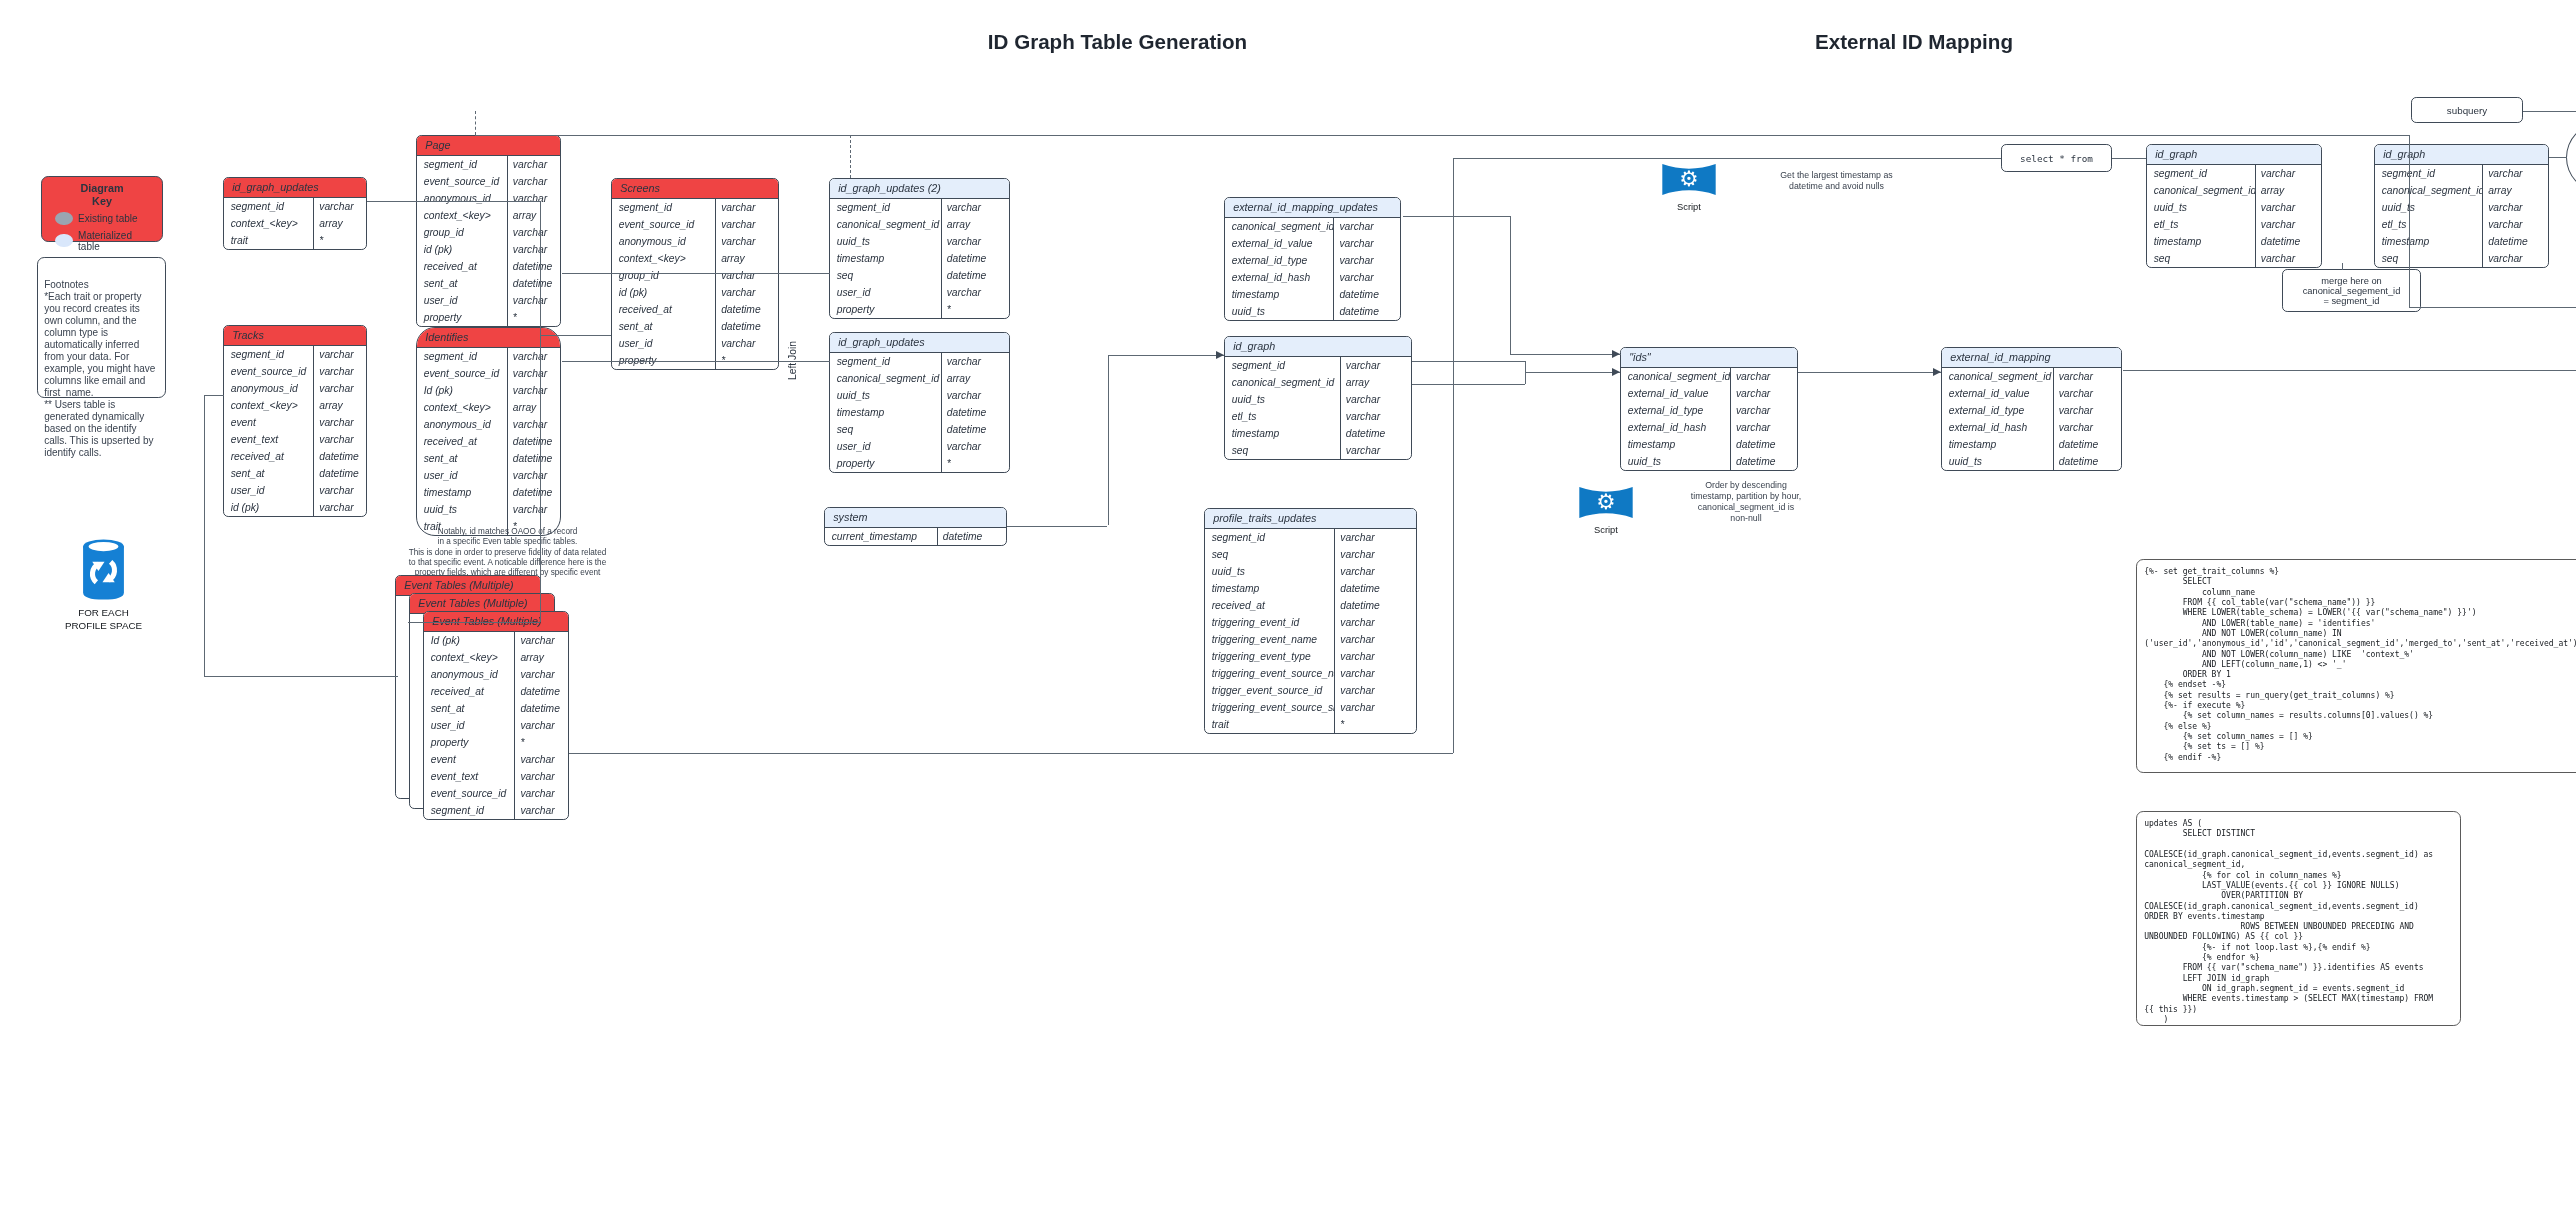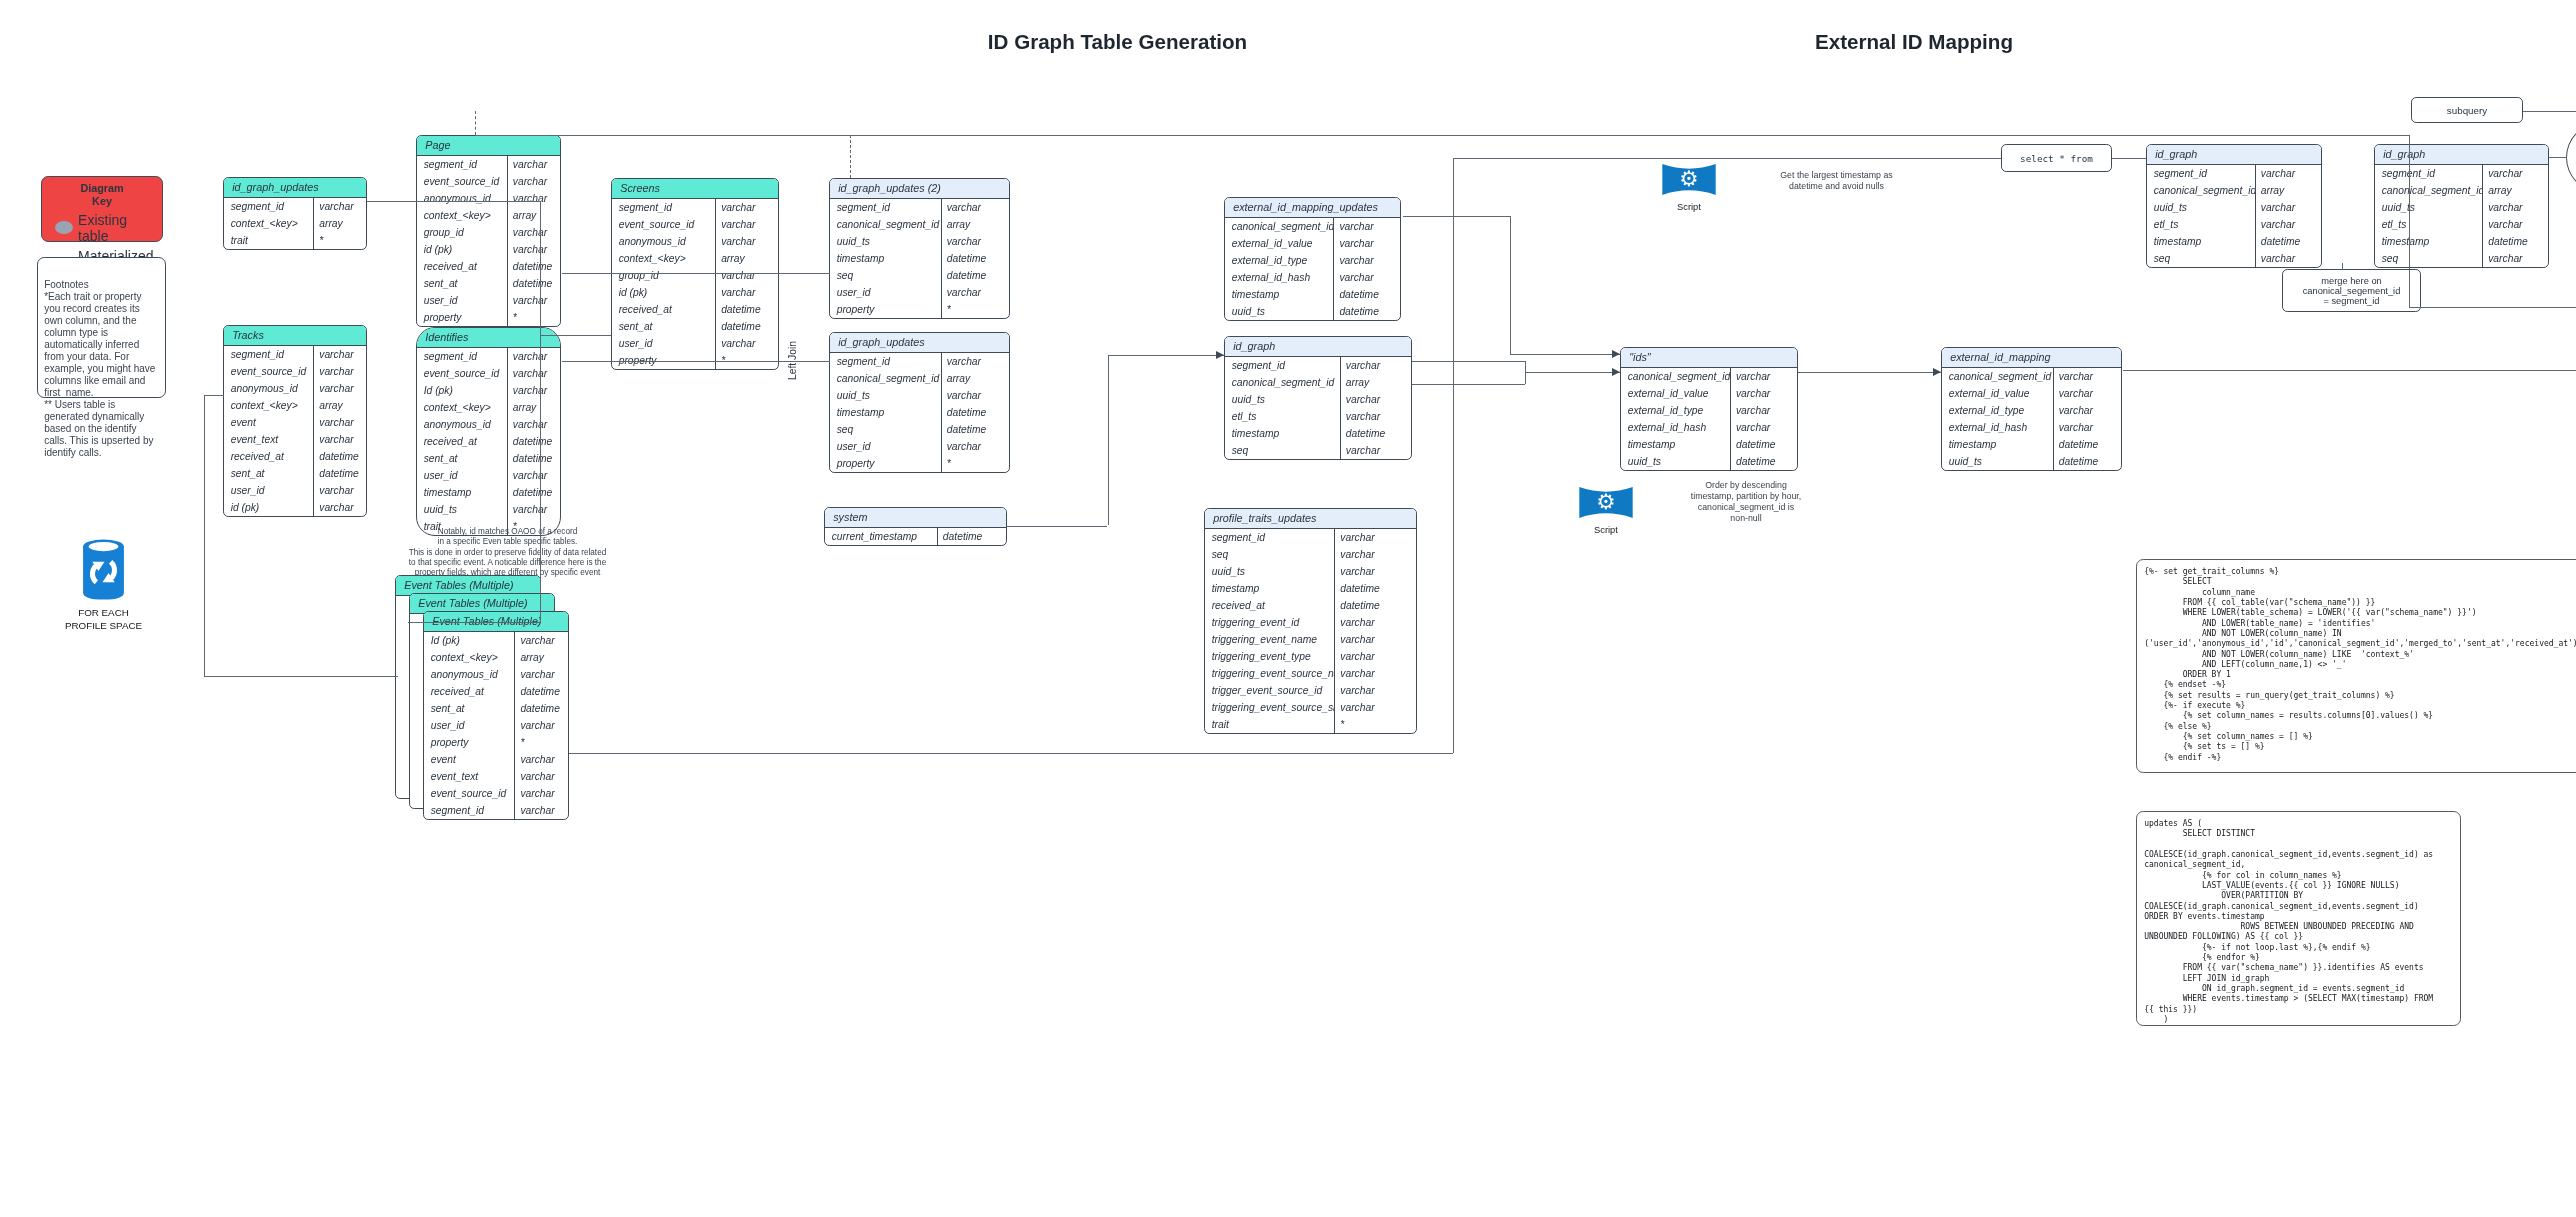--- a/index.html
+++ b/index.html
@@ -3,38 +3,38 @@
 <meta charset="utf-8">
 <style>
   html,body{margin:0;padding:0;background:#fff;font-family:"Liberation Sans",sans-serif;}
   .canvas{position:relative;width:3356px;height:1217px;background:#ffffff;overflow:hidden;}
 
   .section-title{position:absolute;font-size:20.6px;font-weight:bold;color:#1f2630;text-align:center;}
 
   
   .tbl{position:absolute;background:#fff;border:1px solid #3f4a57;border-radius:5.2px;box-sizing:border-box;font-style:italic;color:#2b3440;overflow:hidden;}
   .th{min-height:19.6px;display:flex;flex-direction:column;justify-content:center;padding:1px 0 1px 8.2px;font-size:10.8px;border-bottom:1px solid #3f4a57;box-sizing:border-box;}
-  .tbl.ex .th{background:#5eead4;}
+  .tbl.ex .th{background:#ef4444;}
   .tbl.mat .th{background:#e4eefb;}
   .tr{display:flex;height:17px;align-items:stretch;font-size:10.3px;}
   .td{display:flex;align-items:center;overflow:hidden;white-space:nowrap;}
   .td.n{flex:0 0 58%;padding-left:6.7px;}
   .td.t{flex:1;border-left:1px solid #3f4a57;padding-left:5.2px;}
 
   
   .box{position:absolute;border:1px solid #3f4a57;border-radius:5.2px;background:#fff;display:flex;align-items:center;justify-content:center;text-align:center;font-size:9.8px;color:#2b3440;box-sizing:border-box;white-space:pre-line;}
   .box.mono{font-family:"DejaVu Sans Mono",monospace;font-size:9.3px;}
   .note{position:absolute;color:#3a424e;text-align:center;white-space:pre-line;font-size:8.8px;line-height:1.25;}
   .code{position:absolute;border:1px solid #5a5a5a;border-radius:7.2px;background:#fff;font-family:"DejaVu Sans Mono",monospace;font-size:8px;line-height:10.3px;white-space:pre;padding:7.2px 7.2px;box-sizing:border-box;color:#14181d;}
   .ellipse{position:absolute;border:1px solid #3f4a57;border-radius:50%;background:#fff;display:flex;align-items:center;justify-content:center;font-size:10.3px;color:#2b3440;box-sizing:border-box;}
 
   
   .keybox{position:absolute;border:1px solid #3f4a57;border-radius:7.2px;background:#ef4444;box-sizing:border-box;padding:5.2px 6.2px;color:#2b3440;}
   .keybox .ktitle{font-weight:bold;font-size:10.8px;text-align:center;white-space:pre-line;line-height:1.15;}
-  .kitem{display:flex;align-items:center;margin-top:4.6px;font-size:14px;}
+  .kitem{display:flex;align-items:center;margin-top:4.6px;font-size:10px;}
   .kdot{width:17.5px;height:13.4px;border-radius:50%;margin:0 5.2px 0 7.2px;flex:0 0 auto;}
   .kdot.exist{background:#9aa5b1;}
   .kdot.matl{background:#d9e7fb;}
   .footnotes{position:absolute;border:1px solid #3f4a57;border-radius:7.2px;background:#fff;box-sizing:border-box;padding:20.6px 5.2px 5.2px 6.2px;font-size:10px;line-height:1.2;color:#3a4350;white-space:pre-line;}
 
   
   .hl,.vl{position:absolute;background:#5d6873;}
   .hl{height:1px;} .vl{width:1px;}
   .vd{position:absolute;width:0;border-left:1px dashed #5d6873;}
   .ar{position:absolute;width:0;height:0;border:4.6px solid transparent;}

